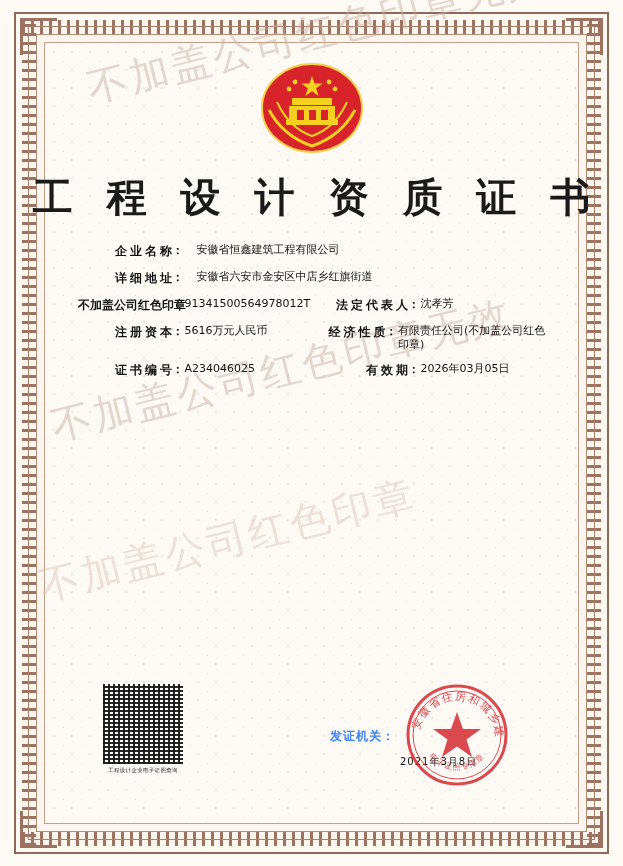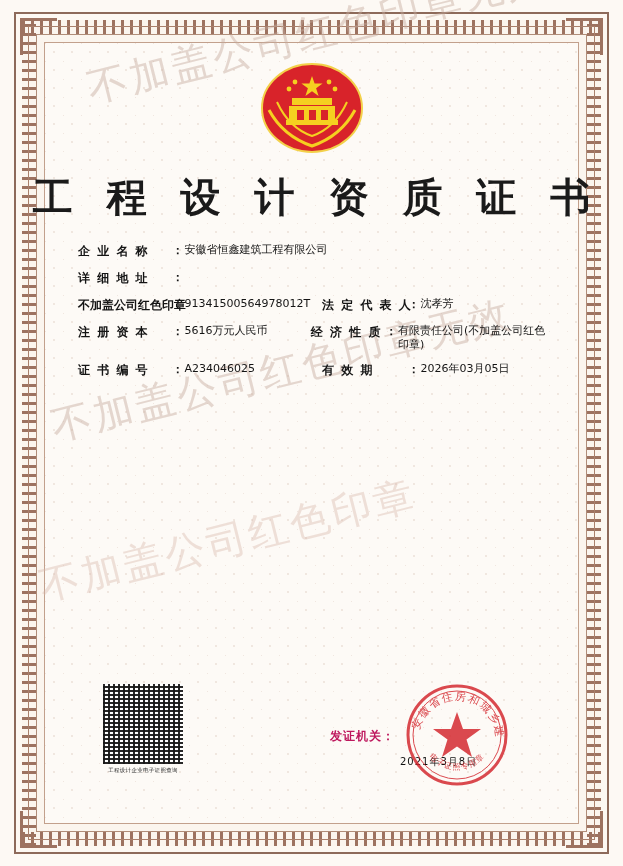--- a/index.html
+++ b/index.html
@@ -127,33 +127,34 @@
     min-height: 17px;
   }
   .cell {
     display: flex;
     align-items: flex-start;
   }
   .cell.left { width: 244px; }
   .lbl {
     font-weight: bold;
     font-size: 12px;
-    font-family: Liberation Mono, monospace;
+    font-family: Liberation Serif, serif;
     white-space: nowrap;
+    text-align: right;
   }
   .lbl.w6 { width: 94px; display: inline-block; }
   .lbl.w5 { width: 86px; display: inline-block; }
   .colon { font-weight: bold; margin: 0 1px 0 0; }
   .val {
     font-size: 11px;
     font-family: "DejaVu Sans", sans-serif;
     line-height: 1.25;
     max-width: 150px;
   }
-  .val.wide { max-width: 330px; }
+  .val.wide { max-width: 330px; margin-left: 12px; }
   .qual-label {
     font-weight: bold;
     font-size: 12px;
     font-family: "DejaVu Sans", sans-serif;
   }
   .qual-value {
     font-size: 11px;
     font-family: "DejaVu Sans", sans-serif;
     margin-top: 5px;
     margin-left: 18px;
@@ -208,21 +209,21 @@
   }
 
   
   .issuer {
     position: absolute;
     left: 330px;
     top: 728px;
     font-size: 12px;
     font-weight: bold;
     font-family: "DejaVu Sans", sans-serif;
-    color: #be185d;
+    color: #3b82f6;
     letter-spacing: 1px;
   }
   .issue-date {
     position: absolute;
     left: 352px;
     top: 755px;
     font-size: 10px;
     font-family: "DejaVu Sans", sans-serif;
     color: #111;
     letter-spacing: 1px;
@@ -288,20 +289,21 @@
 
     <div class="row">
       <span class="lbl w6">企 业 名 称</span>
       <span class="colon">：</span>
       <span class="val wide">安徽省恒鑫建筑工程有限公司</span>
     </div>
 
     <div class="row">
       <span class="lbl w6">详 细 地 址</span>
       <span class="colon">：</span>
+      <span class="val wide">安徽省六安市金安区中店乡红旗街道</span>
     </div>
 
     <div class="row">
       <span class="cell left">
         <span class="lbl w6">不加盖公司红色印章</span>
         <span class="colon">：</span>
         <span class="val">91341500564978012T</span>
       </span>
       <span class="cell">
         <span class="lbl w5">法 定 代 表 人</span>

